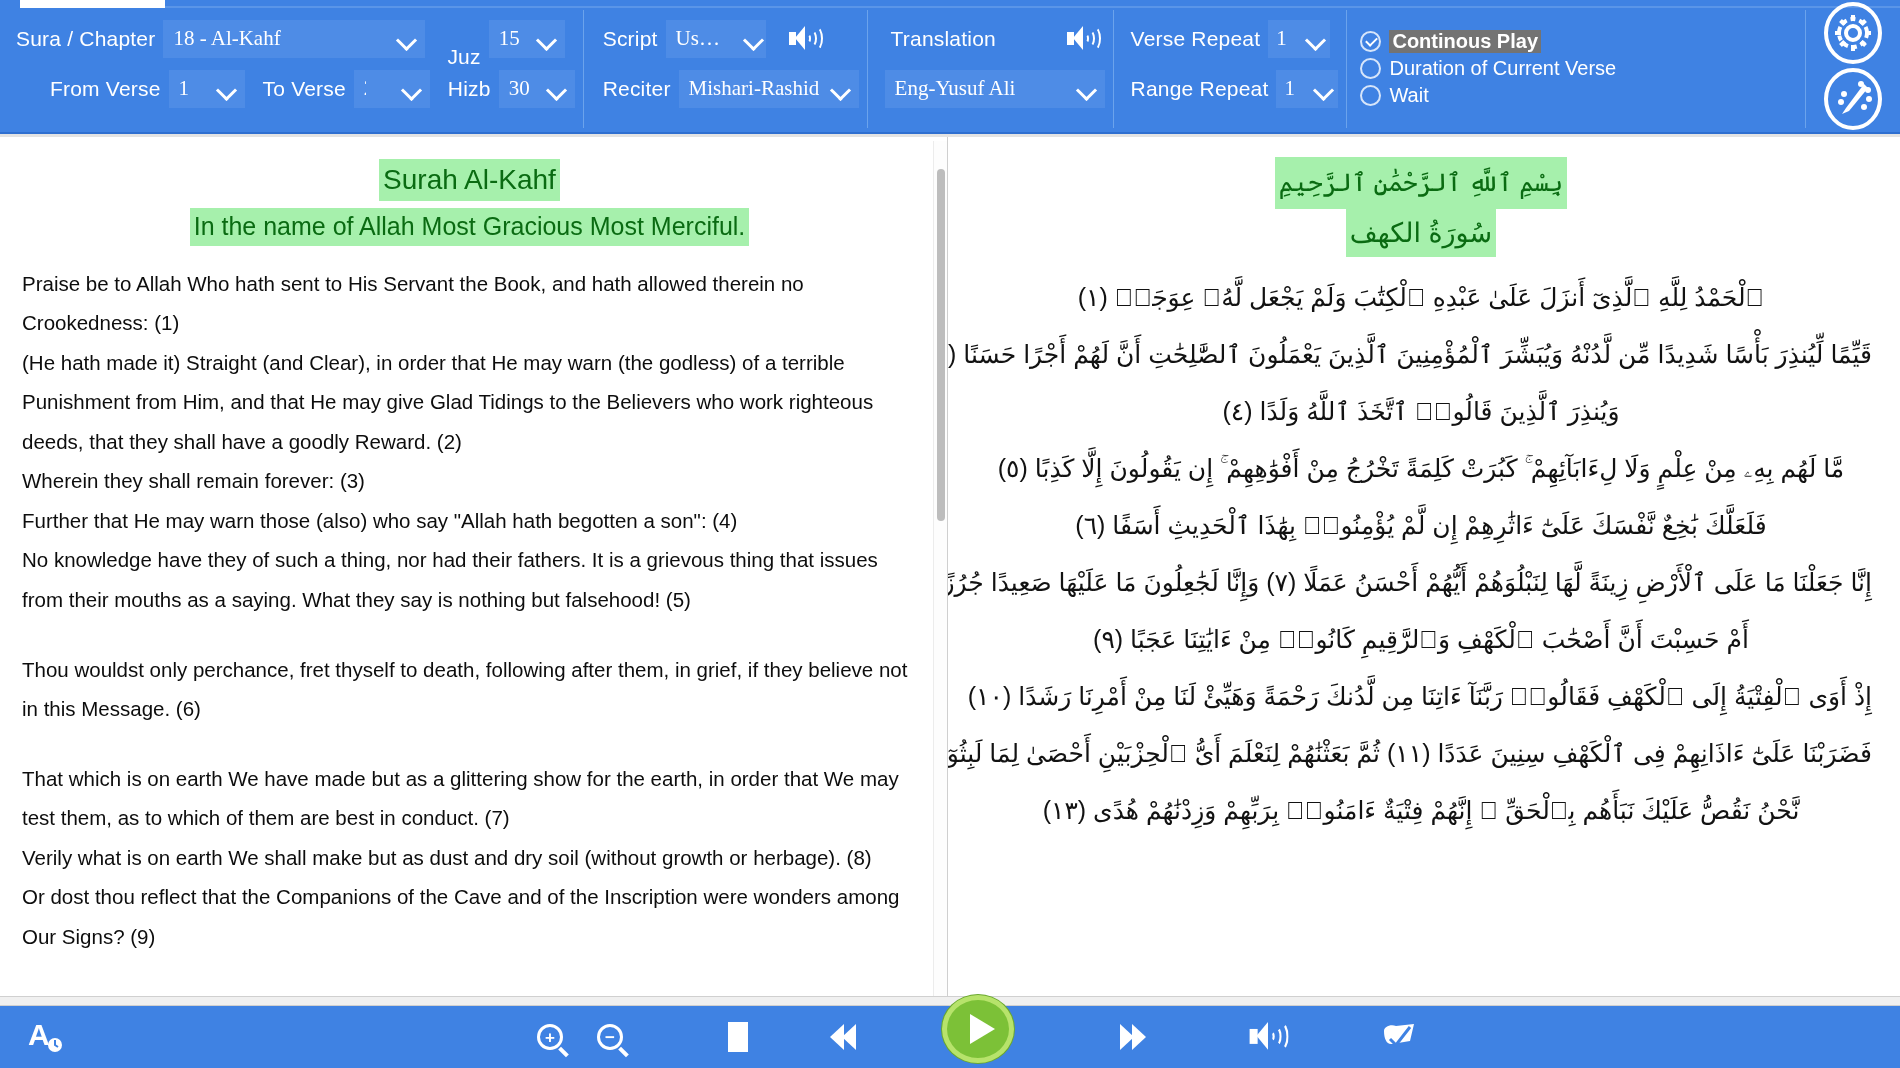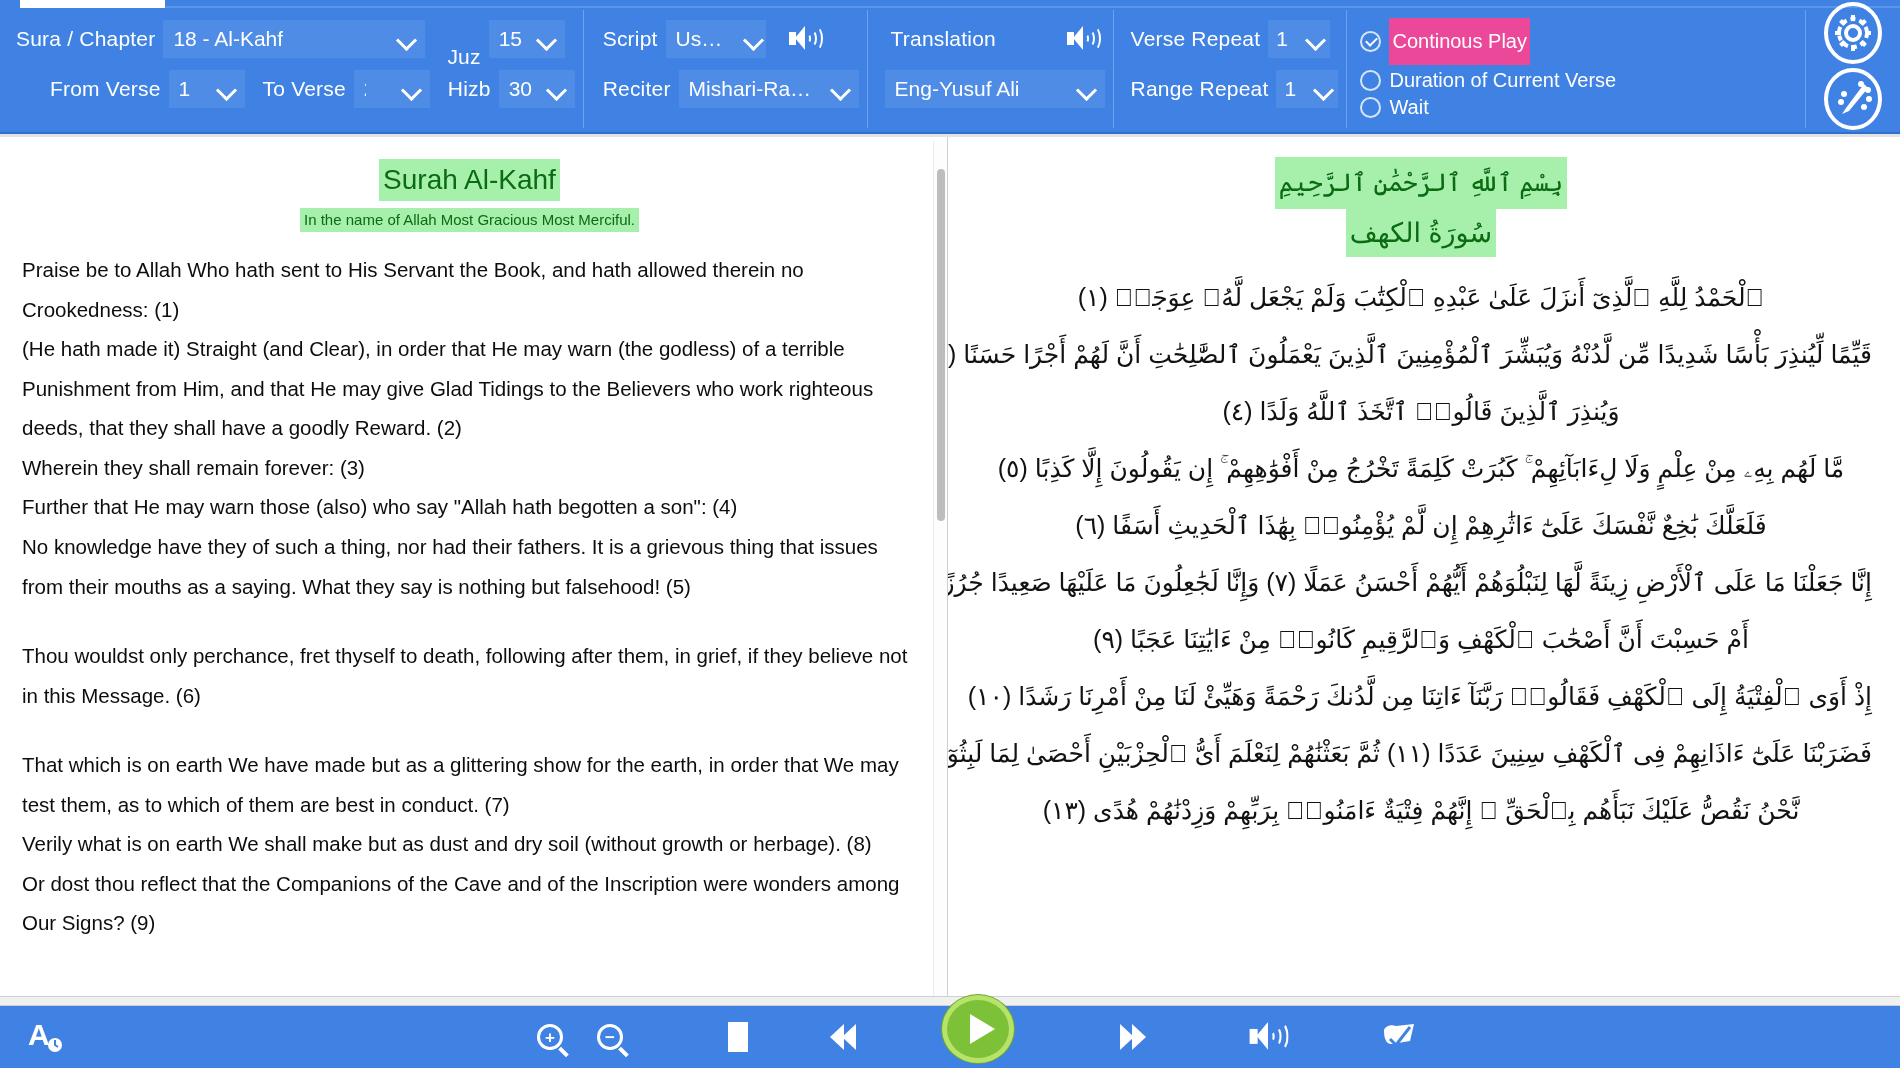--- a/index.html
+++ b/index.html
@@ -76,21 +76,21 @@
     font-size: 21px;
     height: 38px;
     display: flex;
     align-items: center;
     padding: 0 8px 0 10px;
     gap: 10px;
     border: none;
     cursor: pointer;
     justify-content: space-between;
   }
-  .sel .val { overflow: hidden; text-overflow: ellipsis; }
+  .sel .val { overflow: hidden; text-overflow: ellipsis; font-family: Liberation Serif, serif; }
   .caret {
     width: 20px; height: 12px;
     flex: 0 0 20px;
     position: relative;
   }
   .caret::before {
     content: "";
     position: absolute;
     left: 2px; top: 0px;
     width: 12px; height: 12px;
@@ -170,22 +170,23 @@
     width: 9px; height: 5px;
     border-left: 2.5px solid #ffffff;
     border-bottom: 2.5px solid #ffffff;
     transform: rotate(-45deg);
   }
   .radio-label {
     color: #ffffff;
     font-size: 20px;
   }
   .radio-row.selected .radio-label {
-    background: #ec4899;
-    padding: 12px 3px;
+    background: #737373;
+    padding: 0 3px;
+    font-weight: bold;
   }
 
   .tb-icon-btns {
     display: flex; align-items: center;
     gap: 0;
   }
   .icon-btn {
     width: 95px; height: 100%;
     display: flex; align-items: center; justify-content: center;
     cursor: pointer;
@@ -251,21 +252,21 @@
     margin-bottom: 2px;
   }
   .hl-green {
     background: #a6f0ac;
     color: #0a6b12;
     display: inline-block;
     padding: 2px 4px;
     line-height: 1.35;
   }
   .title-en { font-size: 28px; }
-  .bismillah-en { font-size: 15px; }
+  .bismillah-en { font-size: 25px; }
 
   .verse-block { margin-top: 18px; }
   .verse-en {
     font-size: 20.5px;
     color: #0d0d0d;
     line-height: 1.93;
     text-align: left;
     margin-bottom: 0px;
   }
   .gap { height: 30px; }

